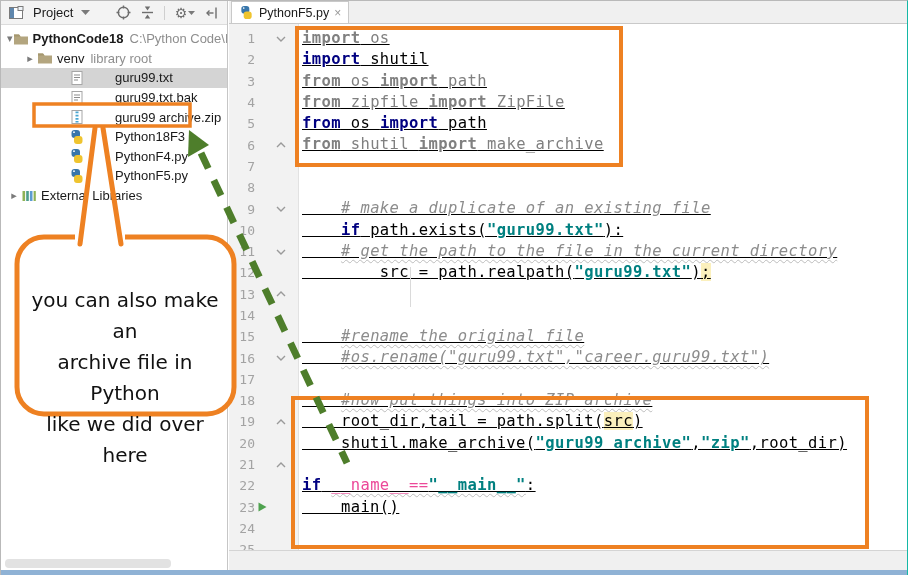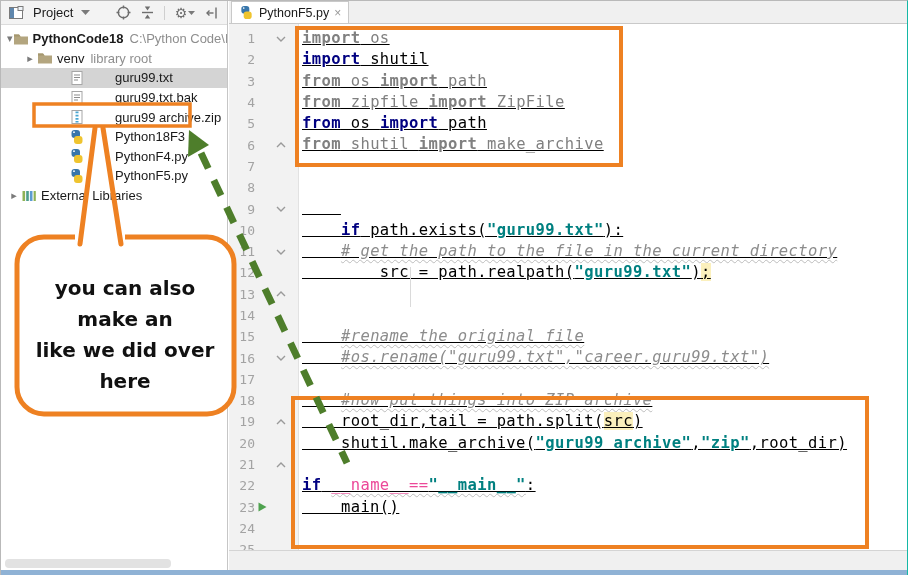--- a/index.html
+++ b/index.html
@@ -51,22 +51,22 @@
   .tok-s  { color:#008080; font-weight:bold; }
   .tok-sw { color:#008080; font-weight:bold; }
   .tok-tw { color:#ec4899; }
   .tok-cw, .tok-sw, .tok-tw { text-decoration:underline; text-decoration-style:wavy; text-decoration-color:#bdbdbd; text-decoration-thickness:1px; text-underline-offset:3px; }
   .tok-hl { background:#fbf0bd; color:#000; }
   #indent-guide { position:absolute; left:111px; top:243px; width:1px; height:40px; background:#dadada; }
   #editor-footer { position:absolute; left:228px; top:549px; right:0; height:21px; background:#f0f0f0; border-top:1px solid #d4d4d4; }
   #bottom-line { position:absolute; left:0; bottom:0; width:100%; height:5px; background:#8fb2d5; }
   
   #overlay { position:absolute; inset:0; z-index:50; pointer-events:none; }
-  #callout-text { position:absolute; left:24px; top:272px; width:200px; z-index:51; pointer-events:none;
-    text-align:center; font-family:cursive, "DejaVu Sans", sans-serif; font-size:20px; line-height:31px; color:#111; font-weight:bold; }
+  #callout-text { position:absolute; left:24px; top:284px; width:200px; z-index:51; pointer-events:none;
+    text-align:center; font-family:cursive, "DejaVu Sans", sans-serif; font-size:20px; line-height:31px; color:#111; font-weight:normal; }
 </style>
 </head>
 <body>
 
 <div id="app">
 
   <div id="project-panel">
     <div id="panel-header">
       <span class="hicon">
         <svg width="15" height="14" viewBox="0 0 15 14">
@@ -372,21 +372,21 @@
       <div id="code">
           <div id="indent-guide"></div>
           <div class="code-line"><span class="tok-kg">import</span><span class="tok-g"> os</span></div>
           <div class="code-line"><span class="tok-k">import</span><span class="tok-t"> shutil</span></div>
           <div class="code-line"><span class="tok-kg">from</span><span class="tok-g"> os </span><span class="tok-kg">import</span><span class="tok-g"> path</span></div>
           <div class="code-line"><span class="tok-kg">from</span><span class="tok-g"> zipfile </span><span class="tok-kg">import</span><span class="tok-g"> ZipFile</span></div>
           <div class="code-line"><span class="tok-k">from</span><span class="tok-t"> os </span><span class="tok-k">import</span><span class="tok-t"> path</span></div>
           <div class="code-line"><span class="tok-kg">from</span><span class="tok-g"> shutil </span><span class="tok-kg">import</span><span class="tok-g"> make_archive</span></div>
           <div class="code-line"></div>
           <div class="code-line"></div>
-          <div class="code-line"><span class="tok-t">    </span></div>
+          <div class="code-line"><span class="tok-t">    </span><span class="tok-c"># make a duplicate of an existing file</span></div>
           <div class="code-line"><span class="tok-t">    </span><span class="tok-k">if</span><span class="tok-t"> path.exists(</span><span class="tok-s">"guru99.txt"</span><span class="tok-t">):</span></div>
           <div class="code-line"><span class="tok-t">    </span><span class="tok-cw"># get the path to the file in the current directory</span></div>
           <div class="code-line"><span class="tok-t">        src = path.realpath(</span><span class="tok-s">"guru99.txt"</span><span class="tok-t">)</span><span class="tok-hl">;</span></div>
           <div class="code-line"></div>
           <div class="code-line"></div>
           <div class="code-line"><span class="tok-t">    </span><span class="tok-cw">#rename the original file</span></div>
           <div class="code-line"><span class="tok-t">    </span><span class="tok-cw">#os.rename("guru99.txt","career.guru99.txt")</span></div>
           <div class="code-line"></div>
           <div class="code-line"><span class="tok-t">    </span><span class="tok-cw">#now put things into ZIP archive</span></div>
           <div class="code-line"><span class="tok-t">    root_dir,tail = path.split(</span><span class="tok-hl">src</span><span class="tok-t">)</span></div>
@@ -411,15 +411,16 @@
 
     <rect x="16" y="236" width="217" height="177" rx="27" fill="#ffffff" stroke-width="5" stroke="#ee8122"></rect>
     <rect x="74" y="231" width="50" height="13" fill="#ffffff"></rect>
     <path d="M79,243 L94,127 M120,243 L102,127" fill="none" stroke-width="5" stroke-linecap="round" stroke="#ee8122"></path>
 
     <line x1="200" y1="152" x2="346" y2="462" stroke-width="7" stroke-dasharray="17 13" stroke="#4e7e2b"></line>
     <polygon points="188,129 208,144 187,156" fill="#4e7e2b"></polygon>
   </svg>
   <div id="callout-text">
     <div>you can also make an</div>
+    <div>archive file in Python</div>
     <div>like we did over here</div>
   </div>
 </div>
 
 </body></html>

